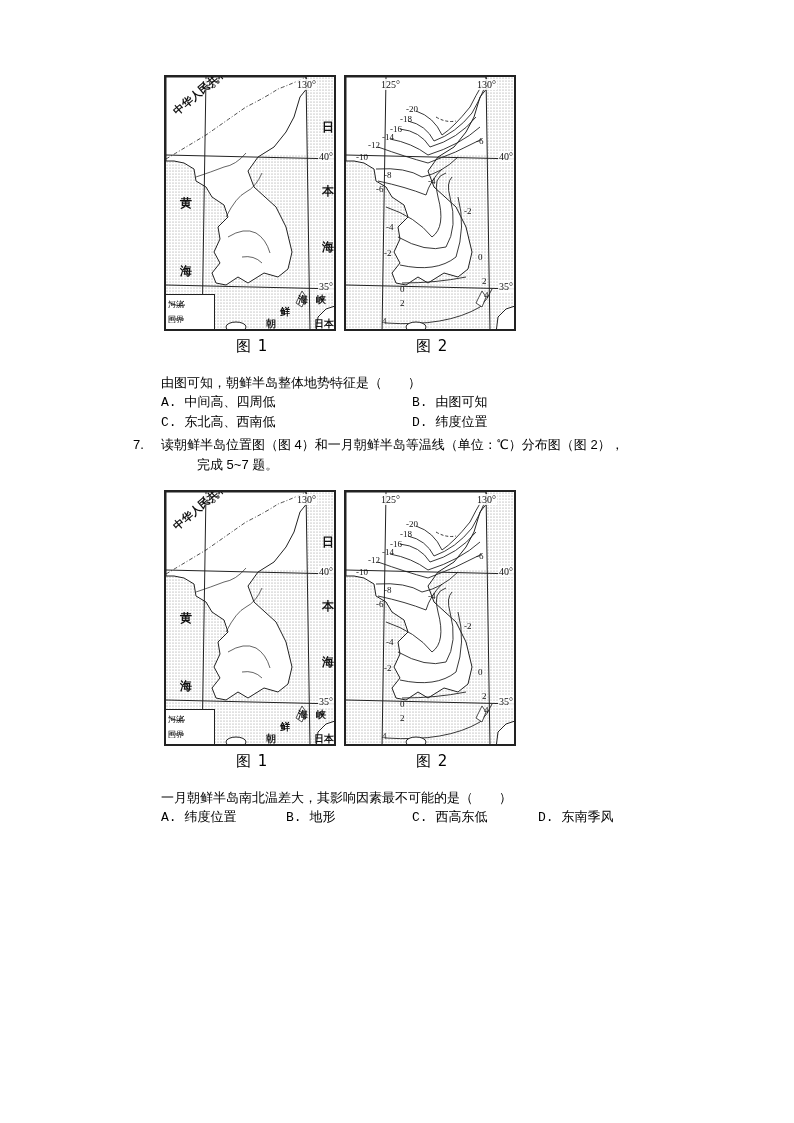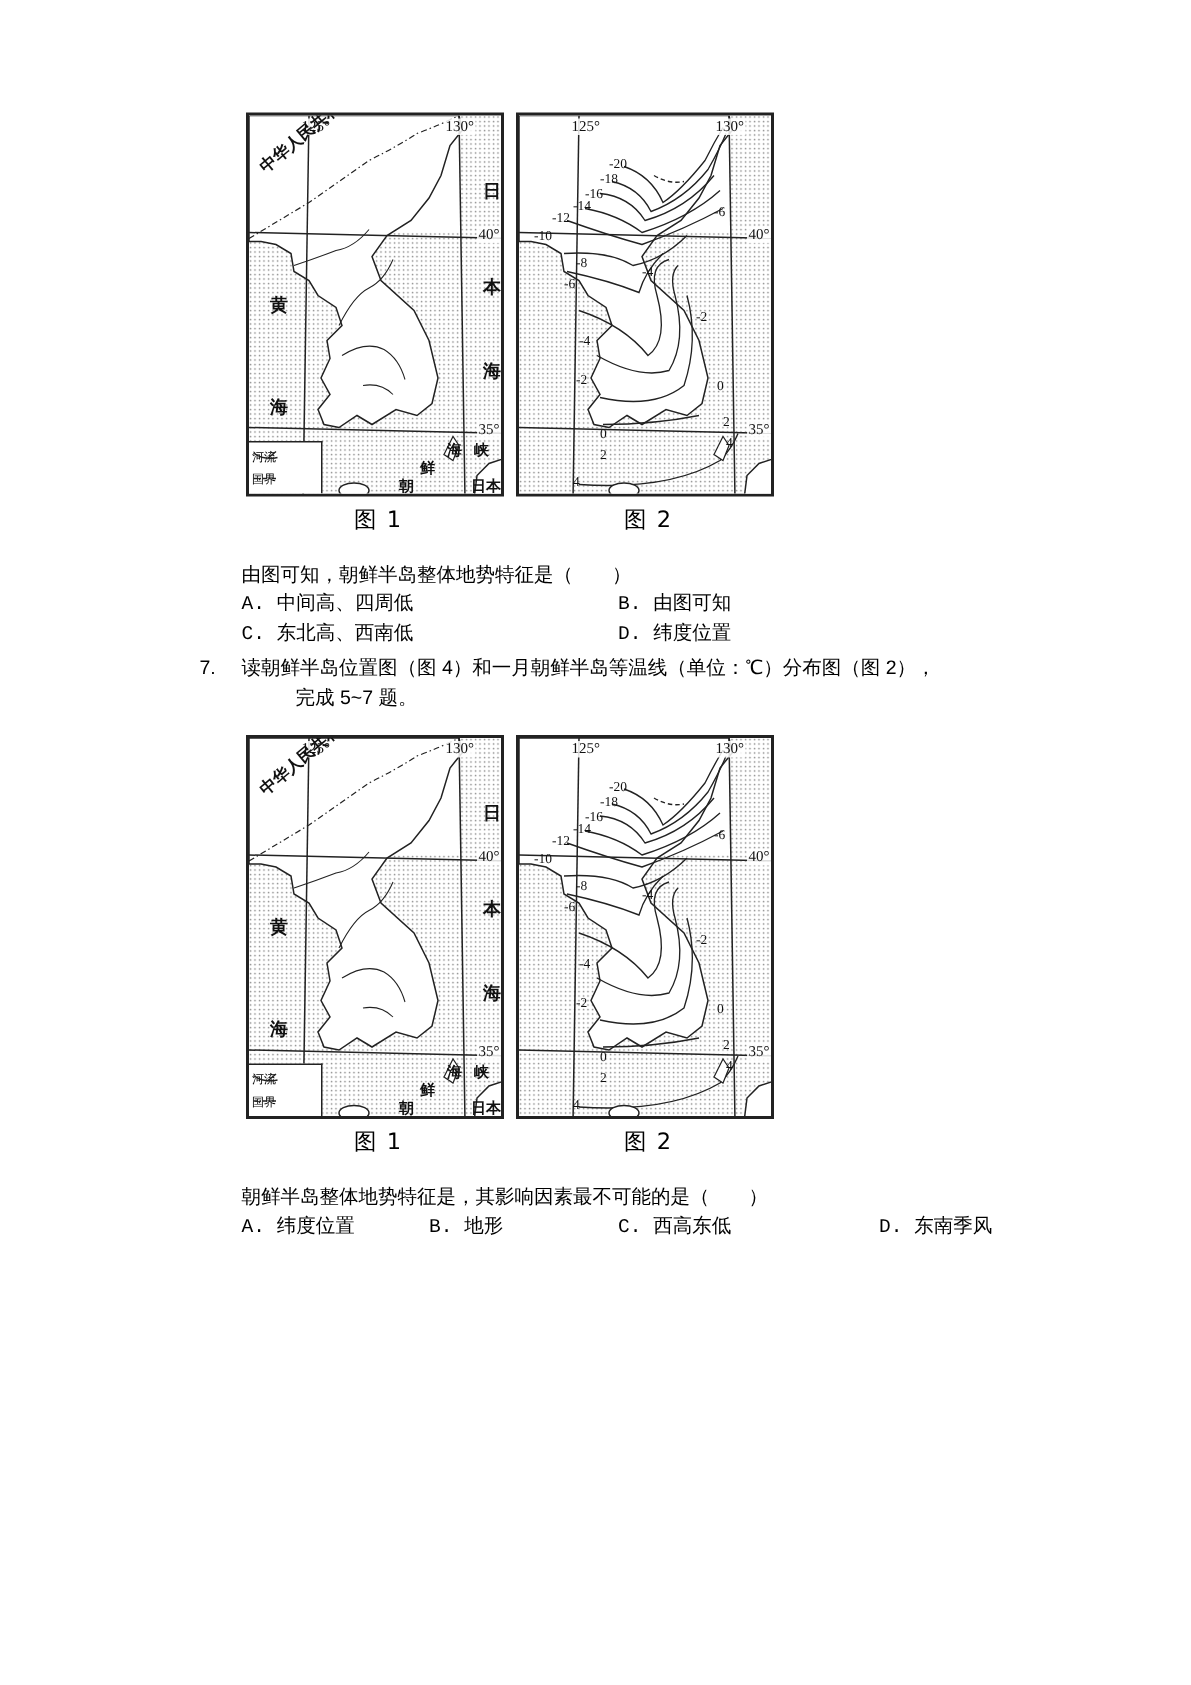--- a/index.html
+++ b/index.html
@@ -261,17 +261,17 @@
     <span class="iso" style="left:40px; top:146px;">-4</span>
     <span class="iso" style="left:38px; top:172px;">-2</span>
     <span class="iso" style="left:54px; top:208px;">0</span>
     <span class="iso" style="left:54px; top:222px;">2</span>
     <span class="iso" style="left:36px; top:240px;">4</span>
   </div>
   <span class="caption cap-1">图 1</span>
   <span class="caption cap-2">图  2</span>
 </div>
 
-<div class="text" style="left:161px; top:789px;">朝鲜半岛整体地势特征是，其影响因素最不可能的是（　　）</div>
+<div class="text" style="left:161px; top:789px;">一月朝鲜半岛南北温差大，其影响因素最不可能的是（　　）</div>
 <div class="opt" style="left:161px; top:809px;"><span>A.</span> <span>纬度位置</span></div>
 <div class="opt" style="left:286px; top:809px;"><span>B.</span> <span>地形</span></div>
 <div class="opt" style="left:412px; top:809px;"><span>C.</span> <span>西高东低</span></div>
-<div class="opt" style="left:538px; top:809px;margin-left:48px;"><span>D.</span> <span>东南季风</span></div>
+<div class="opt" style="left:538px; top:809px;"><span>D.</span> <span>东南季风</span></div>
 
 </body></html>

